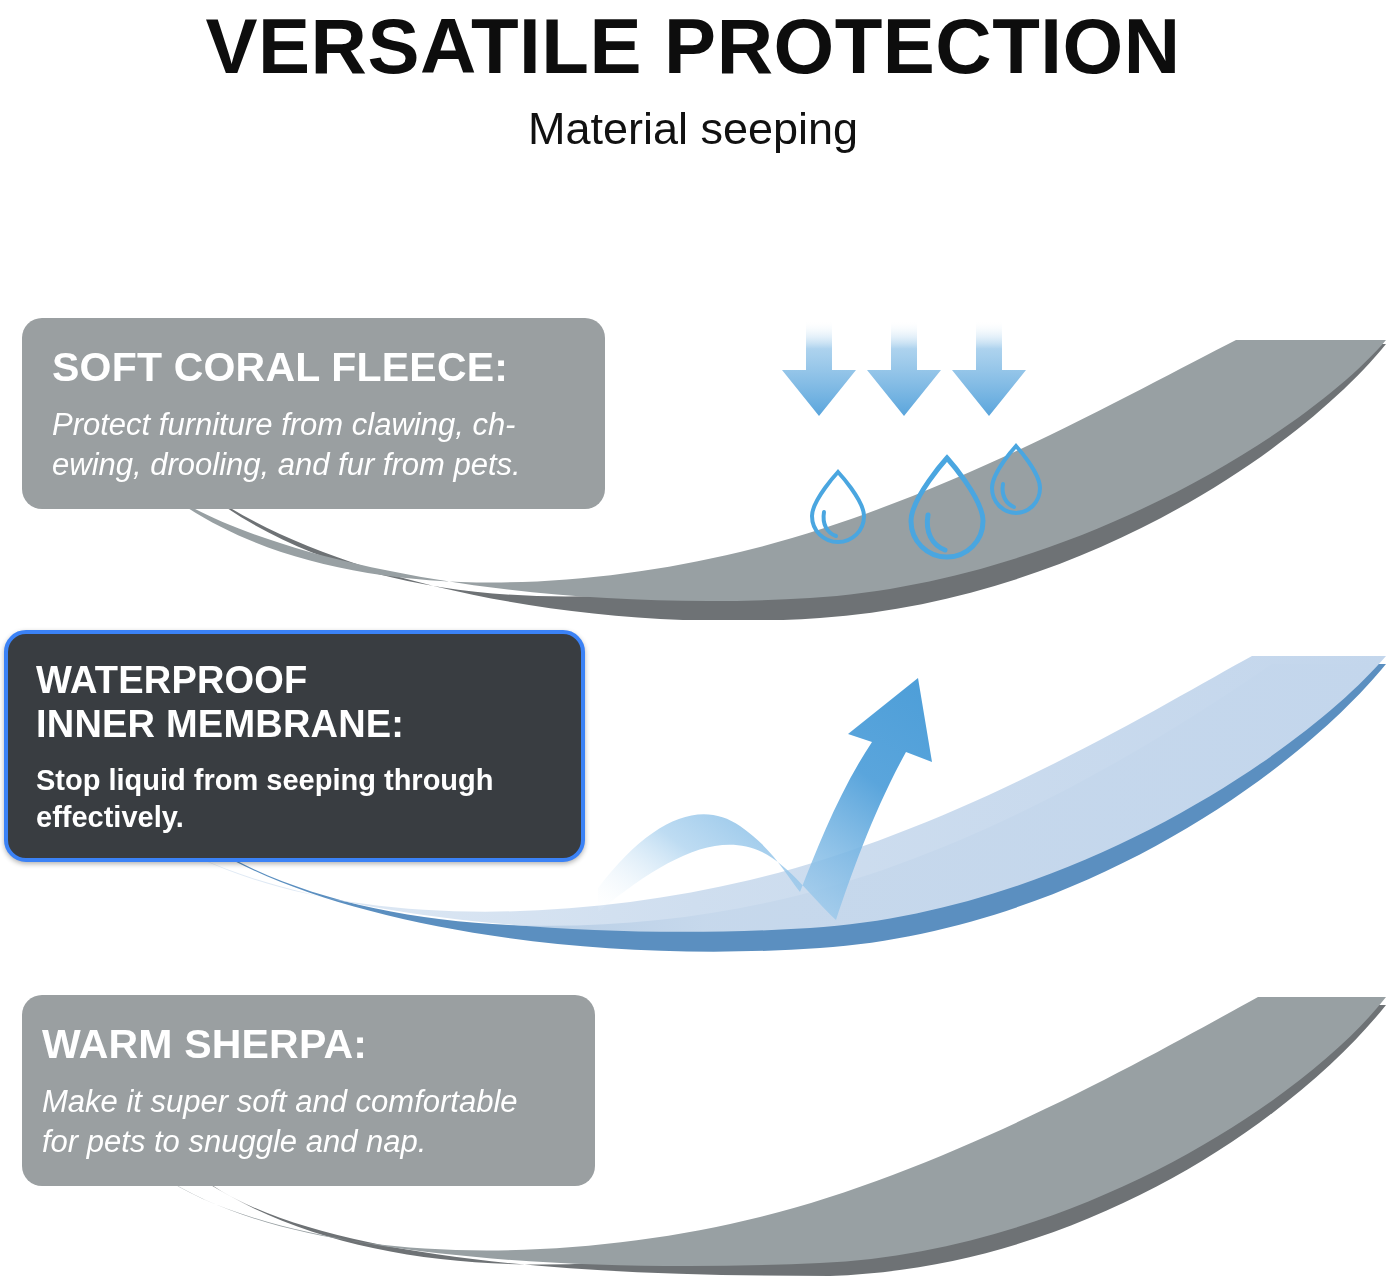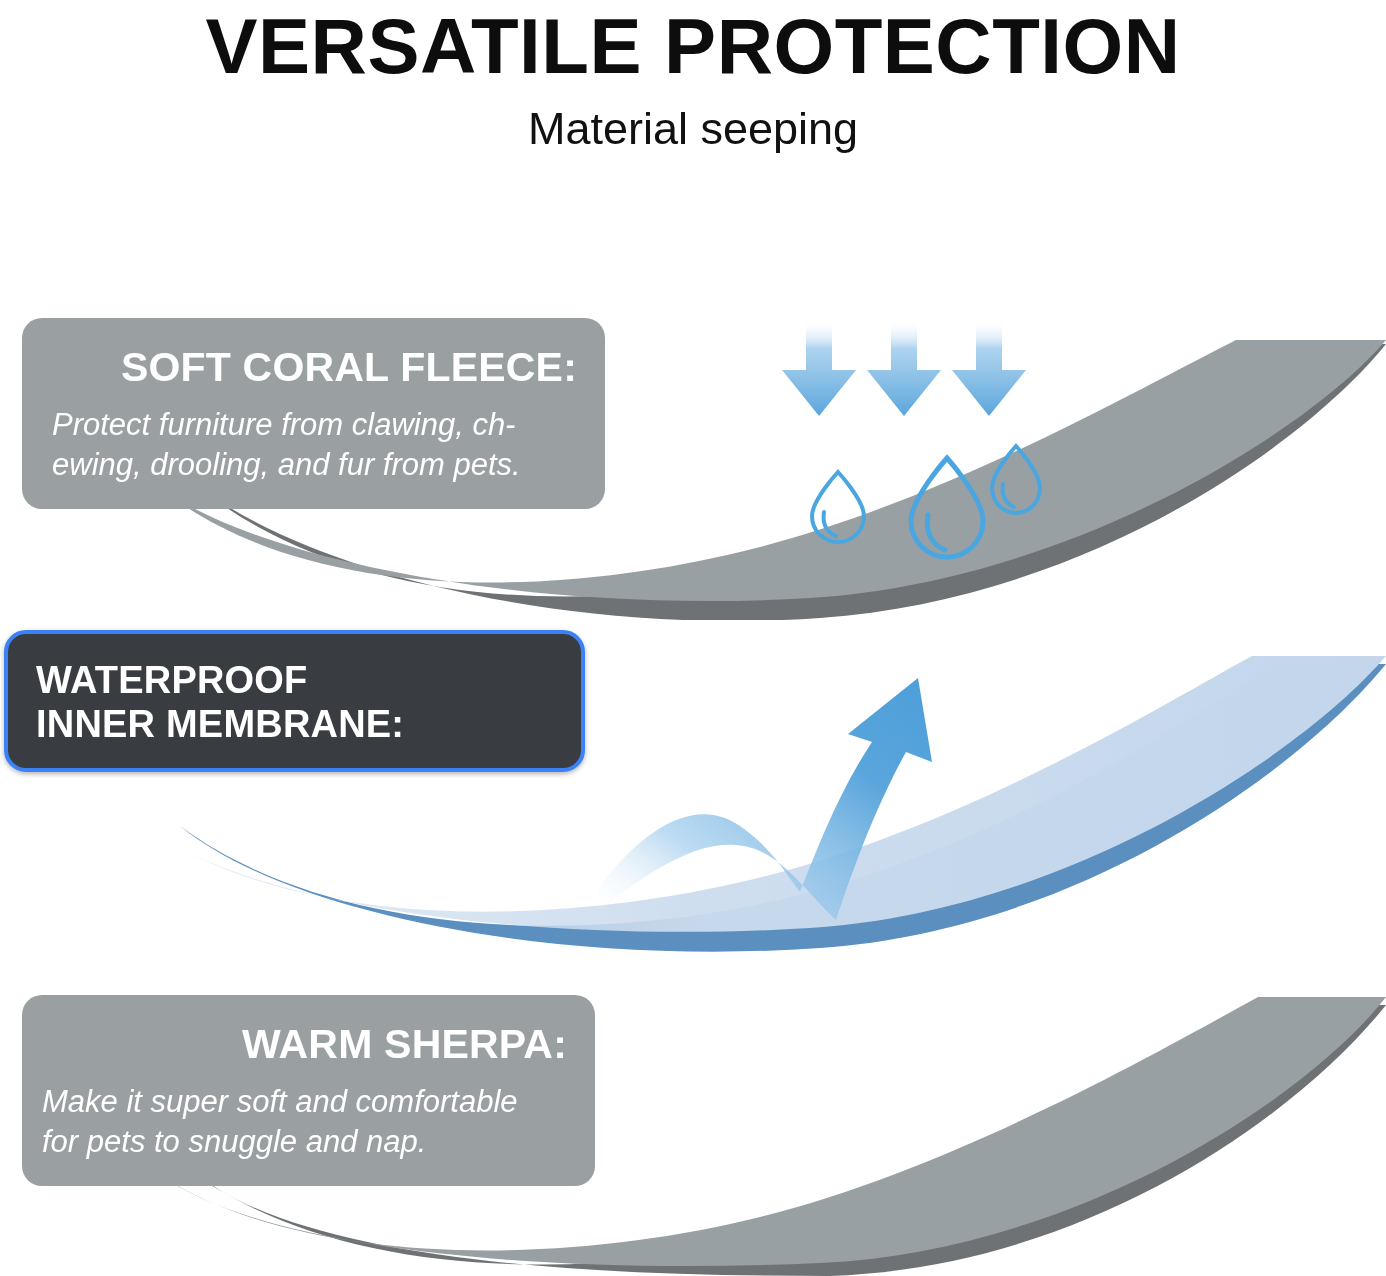--- a/index.html
+++ b/index.html
@@ -83,21 +83,20 @@
   .card-heading {
     margin: 0;
     color: #ffffff;
     font-weight: bold;
     letter-spacing: 0.2px;
     white-space: pre-line;
   }
   .card-plain .card-heading {
     font-size: 41px;
     line-height: 47px;
-    text-align: right;
   }
   .card-dark .card-heading {
     font-size: 38px;
     line-height: 44px;
   }
   .card-body {
     margin: 0;
     color: #ffffff;
     white-space: pre-line;
   }
@@ -218,20 +217,22 @@
                    C 874,180 852,242 836,290
                    C 812,268 790,236 762,222
                    C 716,200 662,230 598,282 Z" fill="url(#upArrowGrad)"></path>
         </g>
       </svg>
     </div>
 
     <div class="card card-dark" style="left:4px; top:0px; width:581px;">
       <h2 class="card-heading">WATERPROOF
 INNER MEMBRANE:</h2>
+      <p class="card-body">Stop liquid from seeping through
+effectively.</p>
     </div>
   </div>
 
   <div class="layer" style="top:975px; height:301px;">
 
     <div class="layer-art">
       <svg width="1386" height="301" viewBox="0 0 1386 301" xmlns="http://www.w3.org/2000/svg" aria-hidden="true">
 
         <g>
           <path d="M190,195 C 330,300 570,310 780,262 C 990,214 1180,96 1278,30

